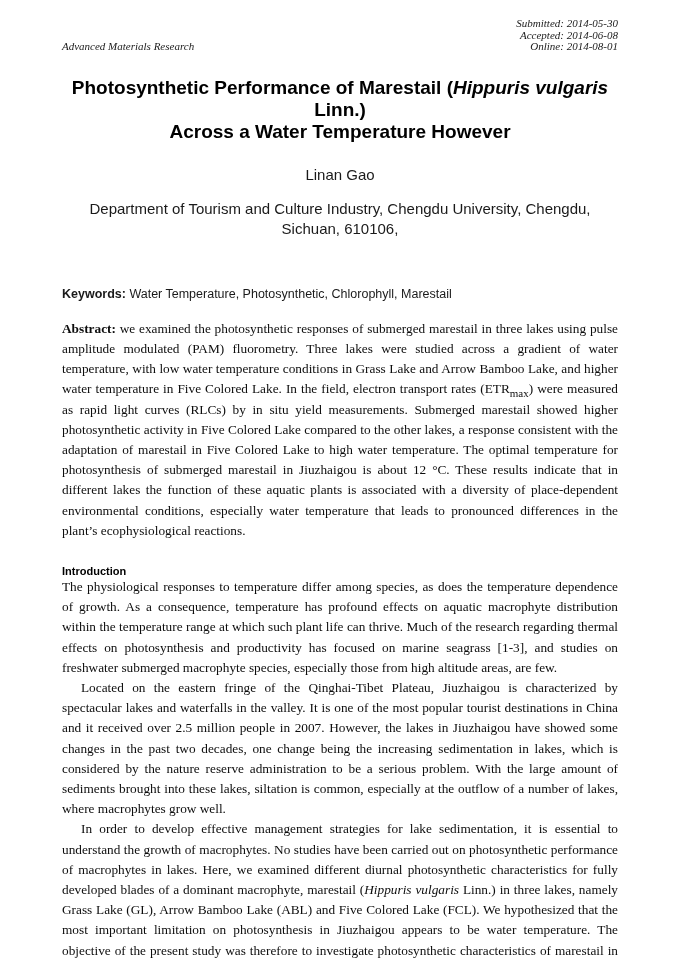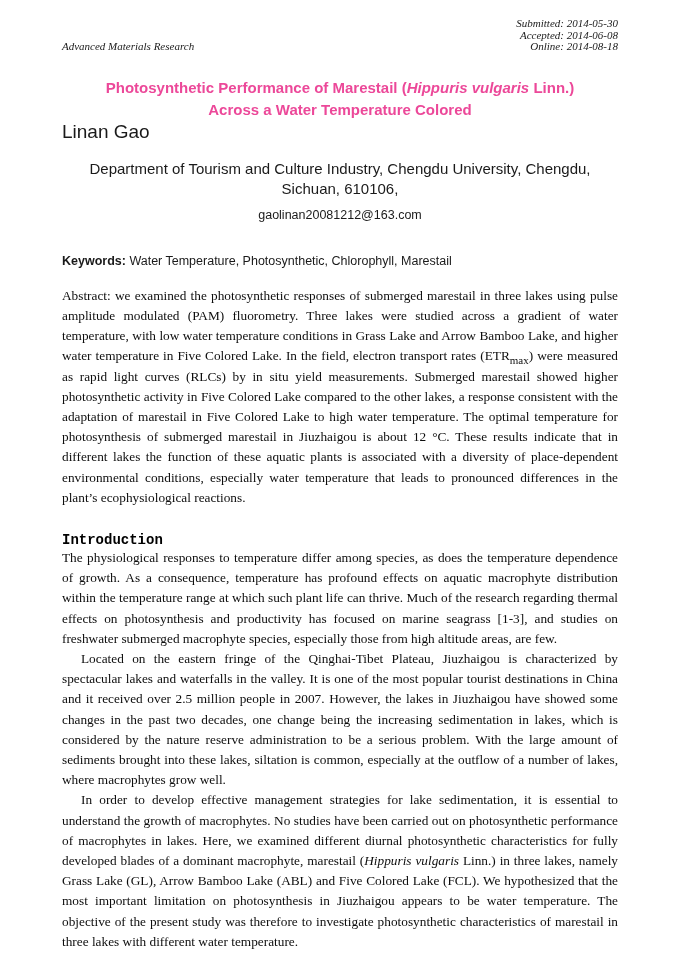--- a/index.html
+++ b/index.html
@@ -26,105 +26,104 @@
     line-height: 11.6px;
     color: #1a1a1a;
   }
   .header-right { text-align: right; }
   
   .paper-title {
     margin-top: 24px;
     text-align: center;
     font-family: "Liberation Sans", sans-serif;
     font-weight: bold;
-    font-size: 15px;
+    font-size: 19px;
     line-height: 22px;
-    color: #ec4899;
+    color: #000000;
   }
   .species { font-style: italic; }
   .author-name {
-    margin-top: 0;
-    text-align: left;
+    margin-top: 23px;
+    text-align: center;
     font-family: "Liberation Sans", sans-serif;
-    font-size: 19px;
+    font-size: 15px;
     color: #1a1a1a;
   }
   .affiliation {
     margin-top: 16px;
     text-align: center;
     font-family: "Liberation Sans", sans-serif;
     font-size: 15px;
     line-height: 20px;
     color: #1a1a1a;
   }
   .email {
     margin-top: 9px;
     text-align: center;
     font-family: "Liberation Sans", sans-serif;
     font-size: 12.5px;
     color: #1a1a1a;
   }
   
   .keywords {
-    margin-top: 31px;
+    margin-top: 47px;
     font-family: "Liberation Sans", sans-serif;
     font-size: 12.5px;
     line-height: 17px;
     color: #1a1a1a;
   }
   .keywords .kw-label { font-weight: bold; }
   
   .abstract, .body-par {
     font-family: "Liberation Serif", serif;
     font-size: 13.3px;
     line-height: 20.2px;
     text-align: justify;
     color: #0d0d0d;
   }
   .abstract { margin-top: 16px; }
-  .abstract .abs-label { font-weight: normal; }
+  .abstract .abs-label { font-weight: bold; }
   sub.etr-sub { font-size: 11px; line-height: 0; }
   .section-heading {
     margin-top: 24px;
-    font-family: Liberation Mono, monospace;
+    font-family: Liberation Sans, sans-serif;
     font-weight: bold;
-    font-size: 14px;
+    font-size: 11px;
     color: #000000;
   }
   .body-par.first { }
   .body-par.indented { text-indent: 19px; }
 </style>
 </head>
 <body>
 
 <div class="page">
 
   <header class="doc-header">
     <div class="header-left">
       <div>Advanced Materials Research</div>
     </div>
     <div class="header-right">
       <div>Submitted: 2014-05-30</div>
       <div>Accepted: 2014-06-08</div>
-      <div>Online: 2014-08-18</div>
+      <div>Online: 2014-08-01</div>
     </div>
   </header>
 
   <h1 class="paper-title">
     <span><span>Photosynthetic Performance of Marestail (</span><span class="species">Hippuris vulgaris</span><span> Linn.)</span></span><br>
-    <span>Across a Water Temperature Colored</span>
+    <span>Across a Water Temperature However</span>
   </h1>
 
   <div class="author-name">Linan Gao</div>
 
   <div class="affiliation">
     <div>Department of Tourism and Culture Industry, Chengdu University, Chengdu, Sichuan, 610106,</div>
   </div>
 
-  <div class="email">gaolinan20081212@163.com</div>
 
   <p class="keywords"><span class="kw-label">Keywords:</span><span> Water Temperature, Photosynthetic, Chlorophyll, Marestail</span></p>
 
   <p class="abstract"><span class="abs-label">Abstract:</span><span> we examined the photosynthetic responses of submerged marestail in three lakes using pulse amplitude modulated (PAM) fluorometry. Three lakes were studied across a gradient of water temperature, with low water temperature conditions in Grass Lake and Arrow Bamboo Lake, and higher water temperature in Five Colored Lake. In the field, electron transport rates (ETR</span><sub class="etr-sub">max</sub><span>) were measured as rapid light curves (RLCs) by in situ yield measurements. Submerged marestail showed higher photosynthetic activity in Five Colored Lake compared to the other lakes, a response consistent with the adaptation of marestail in Five Colored Lake to high water temperature. The optimal temperature for photosynthesis of submerged marestail in Jiuzhaigou is about 12 °C. These results indicate that in different lakes the function of these aquatic plants is associated with a diversity of place-dependent environmental conditions, especially water temperature that leads to pronounced differences in the plant’s ecophysiological reactions.</span></p>
 
   <h2 class="section-heading">Introduction</h2>
 
   <p class="body-par first">The physiological responses to temperature differ among species, as does the temperature dependence of growth. As a consequence, temperature has profound effects on aquatic macrophyte distribution within the temperature range at which such plant life can thrive. Much of the research regarding thermal effects on photosynthesis and productivity has focused on marine seagrass [1-3], and studies on freshwater submerged macrophyte species, especially those from high altitude areas, are few.</p>
 
   <p class="body-par indented">Located on the eastern fringe of the Qinghai-Tibet Plateau, Jiuzhaigou is characterized by spectacular lakes and waterfalls in the valley. It is one of the most popular tourist destinations in China and it received over 2.5 million people in 2007. However, the lakes in Jiuzhaigou have showed some changes in the past two decades, one change being the increasing sedimentation in lakes, which is considered by the nature reserve administration to be a serious problem. With the large amount of sediments brought into these lakes, siltation is common, especially at the outflow of a number of lakes, where macrophytes grow well.</p>

